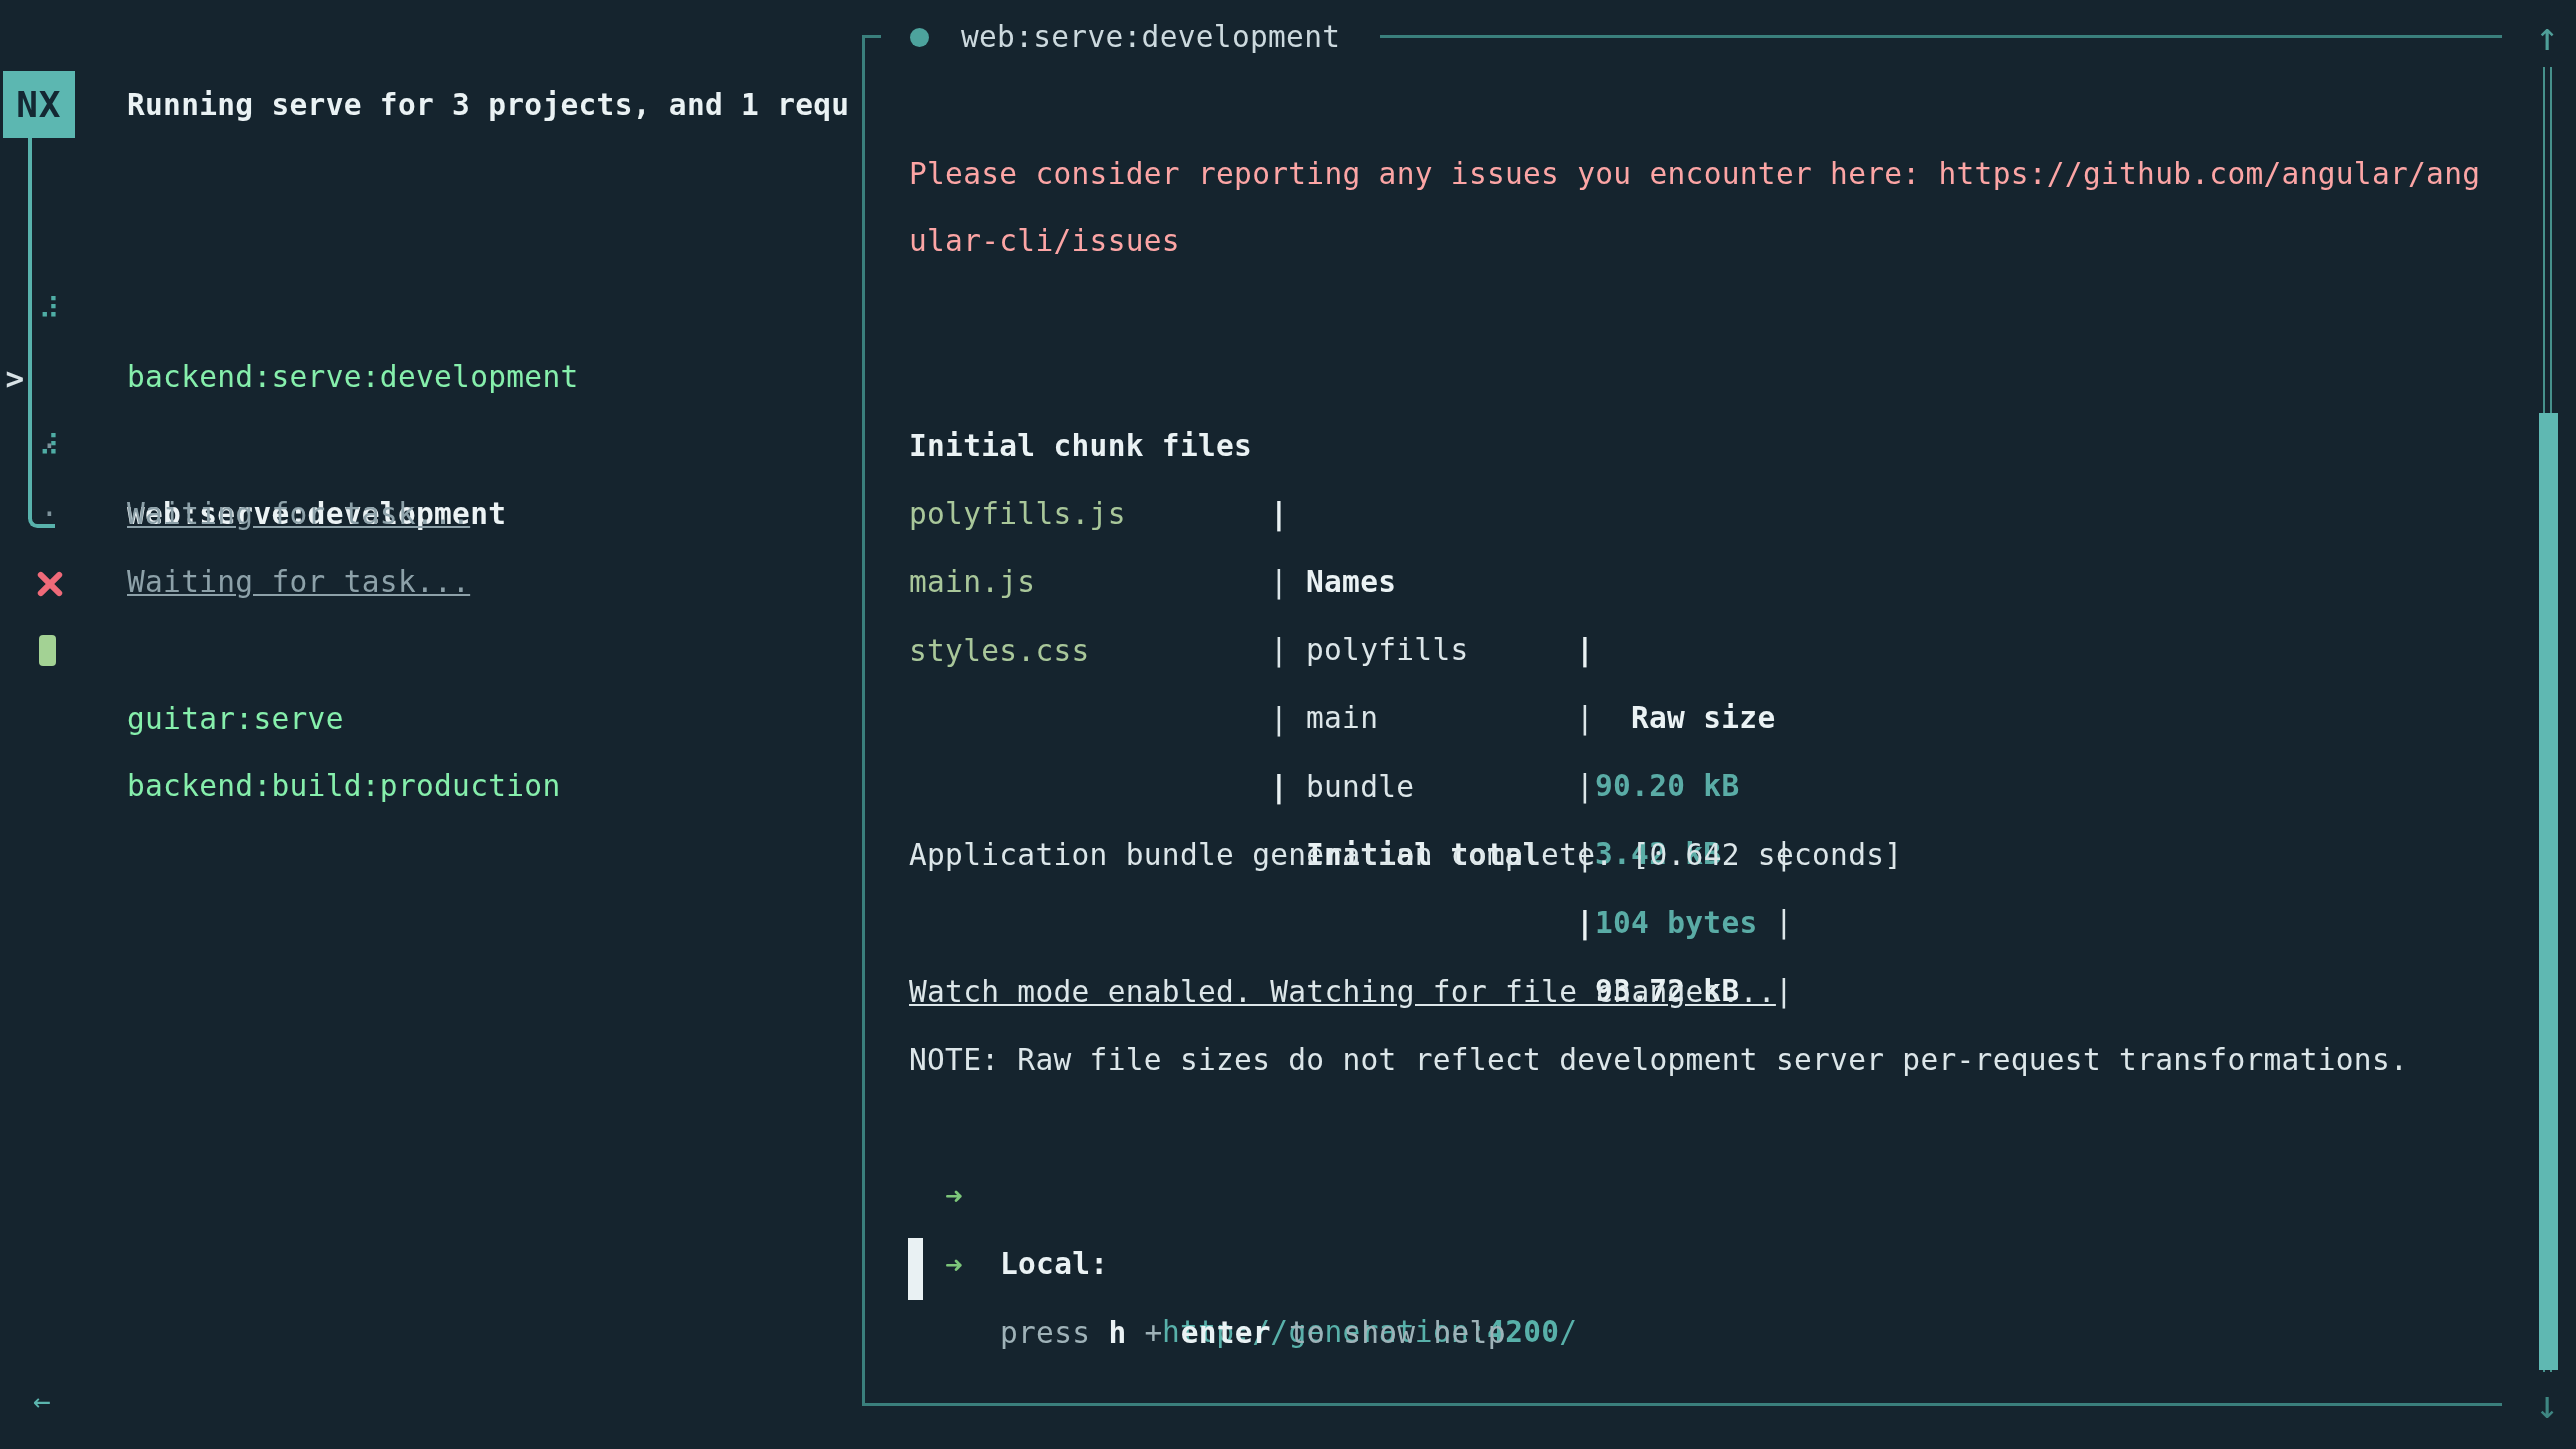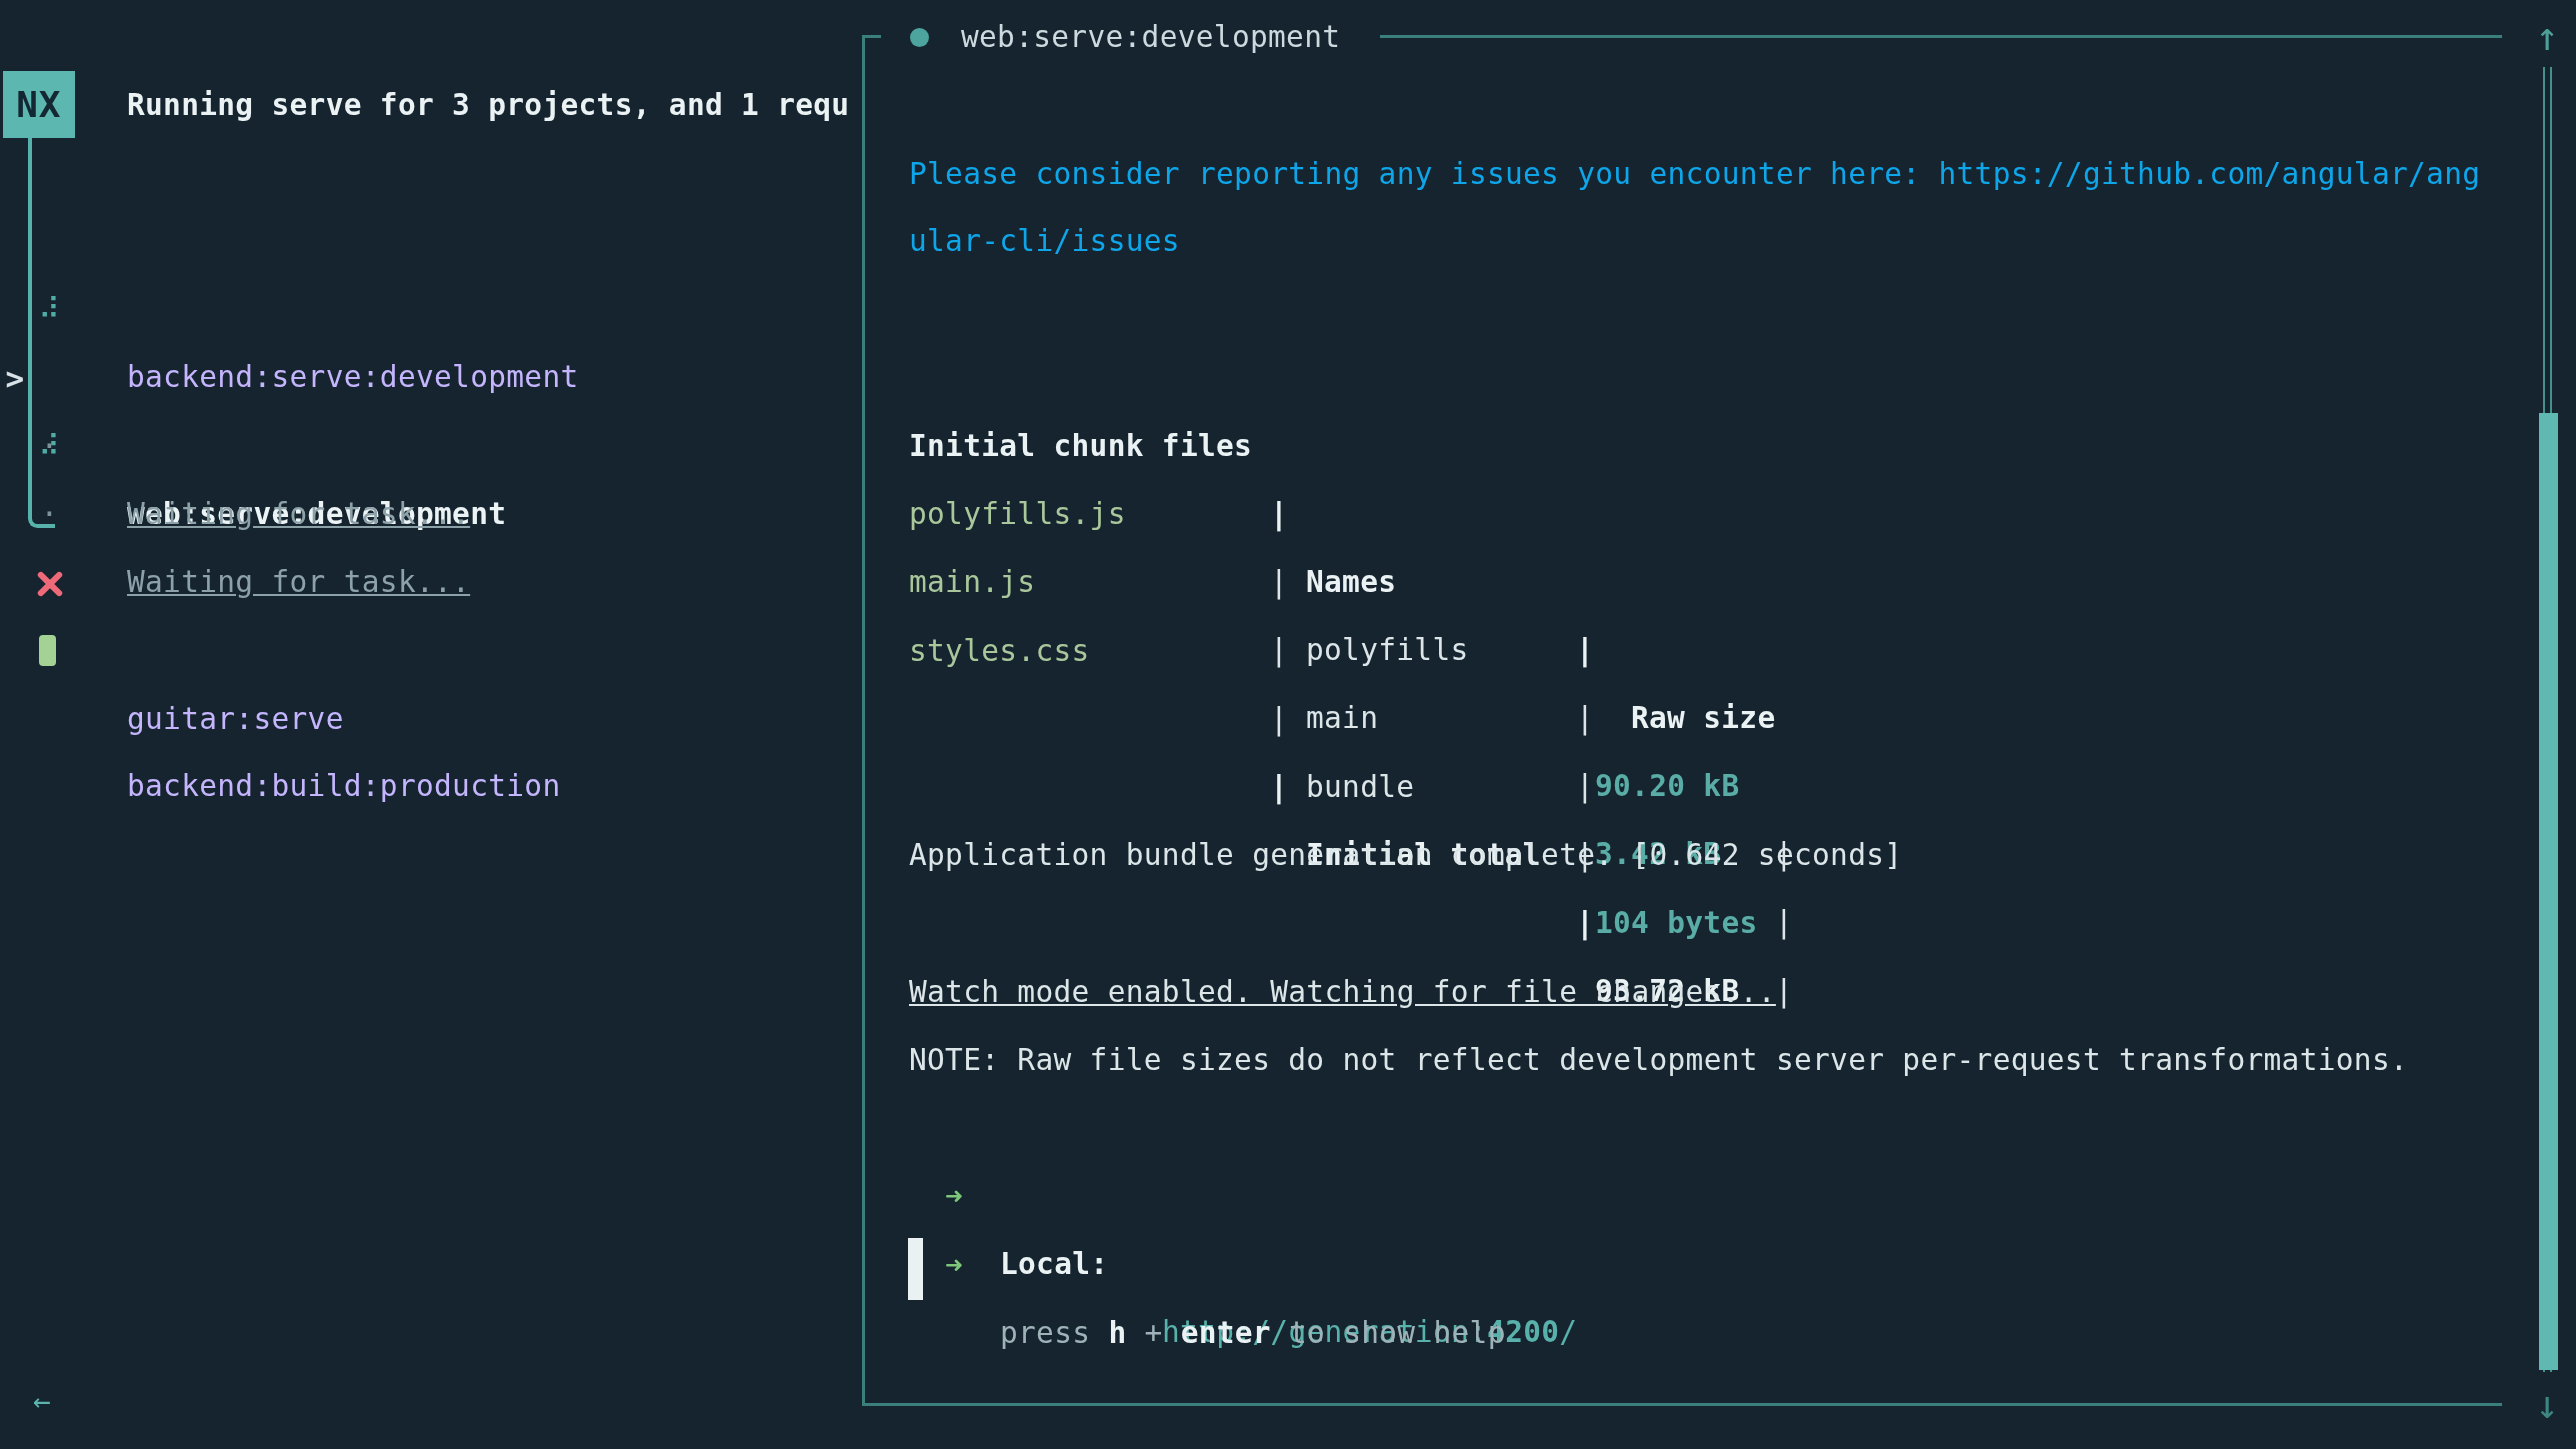--- a/index.html
+++ b/index.html
@@ -20,21 +20,21 @@
   }
   .sidebar-title{left:127px;top:71px;width:735px;overflow:hidden;color:#eaf2f4;font-weight:bold;}
   .tree-line{
     left:28px;top:138px;width:23px;height:386px;
     border-left:4px solid #58b2ac;border-bottom:4px solid #58b2ac;
     border-bottom-left-radius:9.4px;
   }
   .task-row{left:0;width:859px;}
   .task-icon{position:absolute;left:36px;width:27px;text-align:center;}
   .task-label{position:absolute;left:127px;}
-  .lbl-normal{color:#c4b5fd;}
+  .lbl-normal{color:#86efac;}
   .lbl-selected{color:#ecf3f5;font-weight:bold;}
   .lbl-waiting{color:#8da1a9;text-decoration:underline;}
   .icon-spinner{color:#4fada5;}
   .icon-dot{color:#7d929b;}
   .sel-chevron{position:absolute;left:5.4px;color:#d8e2e6;font-weight:bold;font-size:31px;}
   .icon-cross{position:absolute;left:36px;top:21px;width:28px;height:28px;}
   .icon-cross i{position:absolute;left:11.4px;top:-2px;width:6px;height:32px;border-radius:3.4px;background:#ef6a79;}
   .icon-cross i.a{transform:rotate(45deg);}
   .icon-cross i.b{transform:rotate(-45deg);}
   .icon-square{position:absolute;left:39px;top:19px;width:17.4px;height:31px;border-radius:4px;background:#a3d294;}
@@ -43,21 +43,21 @@
   
   .p-left{left:862px;top:35px;width:2.7px;height:1371px;background:#3a7f7c;}
   .p-top-a{left:862px;top:35px;width:19px;height:2.7px;background:#3a7f7c;}
   .p-top-b{left:1380px;top:35px;width:1122px;height:2.7px;background:#3a7f7c;}
   .p-bottom{left:862px;top:1403px;width:1640px;height:2.7px;background:#3a7f7c;}
   .p-bullet{left:910px;top:27.5px;width:19px;height:19px;border-radius:50%;background:#4da39d;}
   .p-title{left:961px;top:2.7px;color:#ccd9de;}
   
   .t{left:909px;}
   .txt{color:#dce6e9;}
-  .orange{color:#0ea5e9;}
+  .orange{color:#fca5a5;}
   .white{color:#eaf2f4;font-weight:bold;}
   .file{color:#a9c79a;text-align:center;}
   .pipe{color:#dce6e9;}
   .size{color:#5aaca6;}
   .c-file{position:absolute;left:909px;}
   .c-pipe1{position:absolute;left:1270px;}
   .c-name{position:absolute;left:1306px;}
   .c-pipe2{position:absolute;left:1576px;}
   .c-hsize{position:absolute;left:1631px;}
   .c-size{position:absolute;left:1595px;width:162px;font-weight:bold;}

